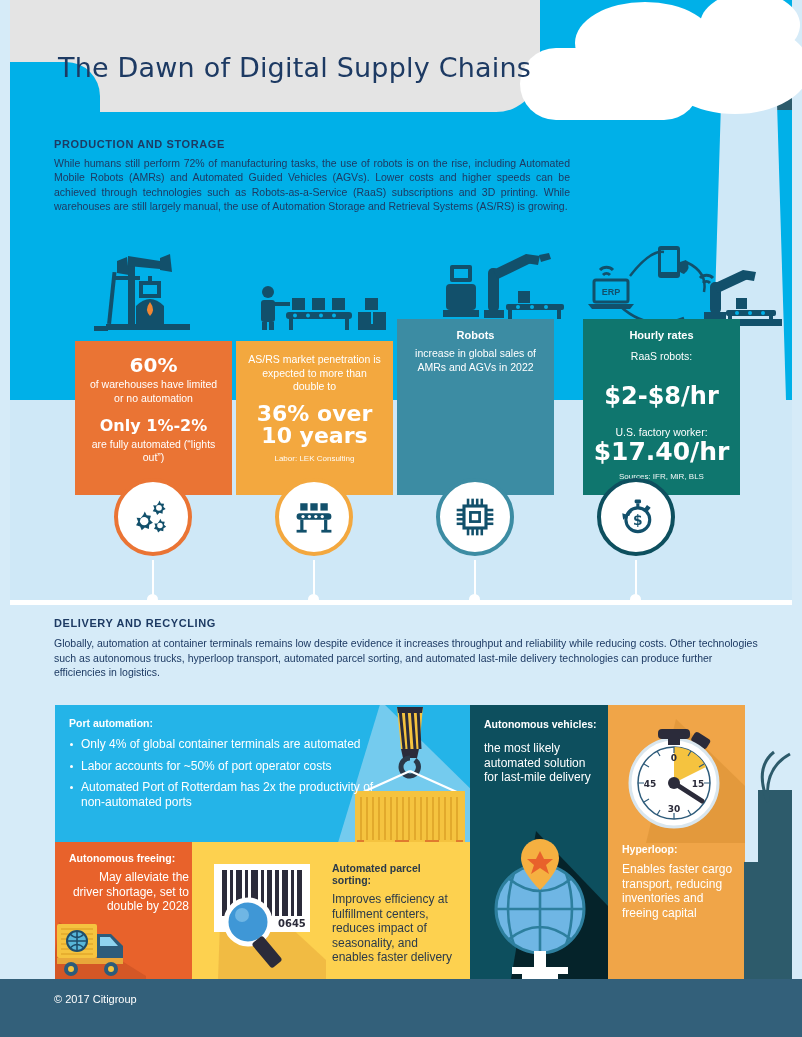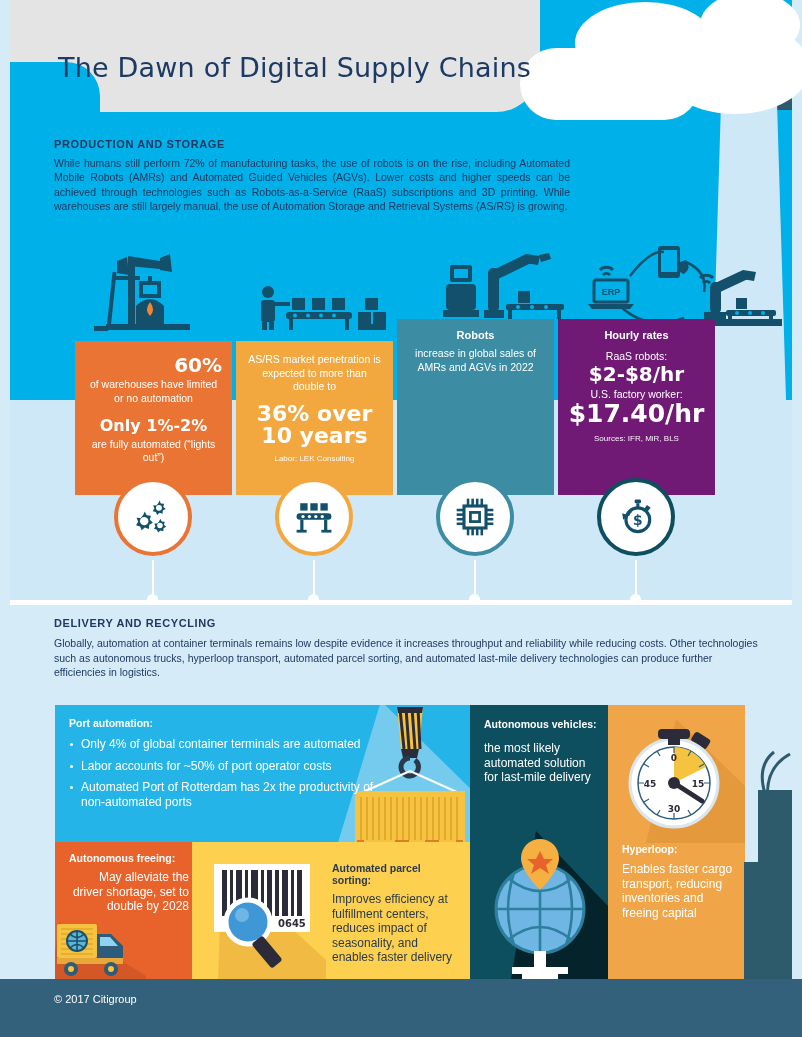--- a/index.html
+++ b/index.html
@@ -67,21 +67,21 @@
   .cards { position:absolute; left:75px; top:310px; width:660px; height:190px; }
   .card { position:absolute; top:0; width:157px; color:#fff; text-align:center; padding:0 10px; }
   .card .cap { font-size:11px; font-weight:bold; padding-top:10px; }
   .card .big { font-family:"DejaVu Sans", sans-serif; font-weight:bold; line-height:1.02; }
   .card .sm  { font-size:10.5px; line-height:13.5px; }
   .card .src { font-size:8px; line-height:11px; opacity:.95; margin-top:6px; }
 
   #card-warehouse  { left:0px;   height:154px; top:31px; background:#ea7434; }
   #card-asrs       { left:161px; height:154px; top:31px; background:#f3a83f; }
   #card-robots     { left:322px; height:176px; top:9px;  background:#3c8ca3; }
-  #card-rates      { left:483px; height:176px; top:9px;  background:#701a75; }
+  #card-rates      { left:508px; height:176px; top:9px;  background:#0f766e; }
 
   
   .icon-circle {
     position:absolute; width:78px; height:78px; border-radius:50%;
     background:#ffffff; border:4px solid #000; display:flex;
     align-items:center; justify-content:center;
   }
   #ic-1 { left:114px; top:478px; border-color:#ea7434; }
   #ic-2 { left:275px; top:478px; border-color:#f3a83f; }
   #ic-3 { left:436px; top:478px; border-color:#3c8ca3; }
@@ -259,42 +259,42 @@
           <rect x="759" y="80" width="4" height="9"></rect>
           <rect x="688" y="83" width="84" height="7"></rect>
         </g>
       </g>
     </svg>
   </div>
 
   <div class="cards">
 
     <div class="card" id="card-warehouse">
-      <div class="big" style="font-size:20px;margin-top:14px;text-align:right;">60%</div>
+      <div class="big" style="font-size:20px;margin-top:14px;">60%</div>
       <div class="sm" style="margin-top:3px;">of warehouses have limited or no automation</div>
       <div class="big" style="font-size:16px;margin-top:13px;">Only 1%-2%</div>
       <div class="sm" style="margin-top:3px;">are fully automated (“lights out”)</div>
     </div>
 
     <div class="card" id="card-asrs">
       <div class="sm" style="margin-top:12px;">AS/RS market penetration is expected to more than double to</div>
       <div class="big" style="font-size:22px;margin-top:9px;">36% over 10 years</div>
       <div class="src">Labor: LEK Consulting</div>
     </div>
 
     <div class="card" id="card-robots">
       <div class="cap">Robots</div>
       <div class="sm" style="margin-top:6px;">increase in global sales of AMRs and AGVs in 2022</div>
     </div>
 
     <div class="card" id="card-rates">
       <div class="cap">Hourly rates</div>
       <div class="sm" style="margin-top:9px;">RaaS robots:</div>
-      <div class="big" style="font-size:20px;">$2-$8/hr</div>
-      <div class="sm" style="margin-top:4px;">U.S. factory worker:</div>
+      <div class="big" style="font-size:24px;margin-top:20px;">$2-$8/hr</div>
+      <div class="sm" style="margin-top:18px;">U.S. factory worker:</div>
       <div class="big" style="font-size:25px;">$17.40/hr</div>
       <div class="src">Sources: IFR, MiR, BLS</div>
     </div>
   </div>
 
   <div class="icon-circle" id="ic-1">
     <svg viewBox="0 0 48 48">
         <g fill="#12506b">
       <path d="M31 6l1.6 3.2 3.5.3-.9 3.4 2.6 2.4-3.1 1.7-.3 3.5-3.3-1.1-2.6 2.3-1.4-3.2-3.4-.9 1.8-3-1.3-3.3 3.5.1 2.2-2.7z"></path>
       <circle cx="30.5" cy="14" r="3.2" fill="#fff"></circle>

